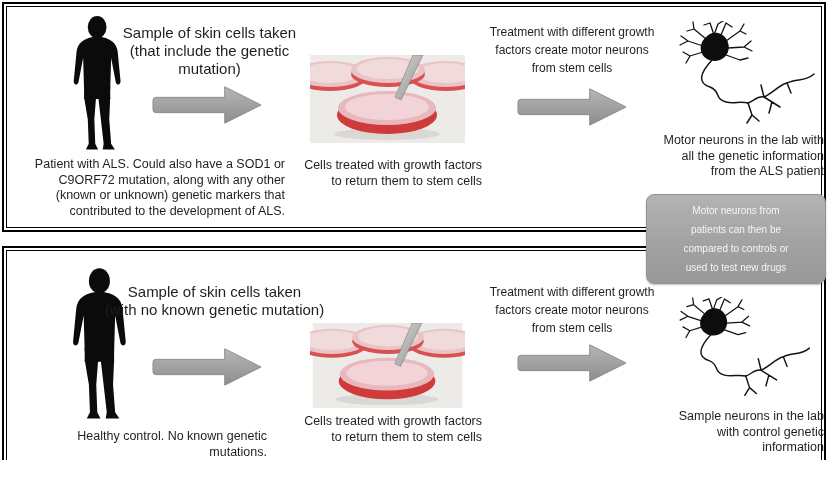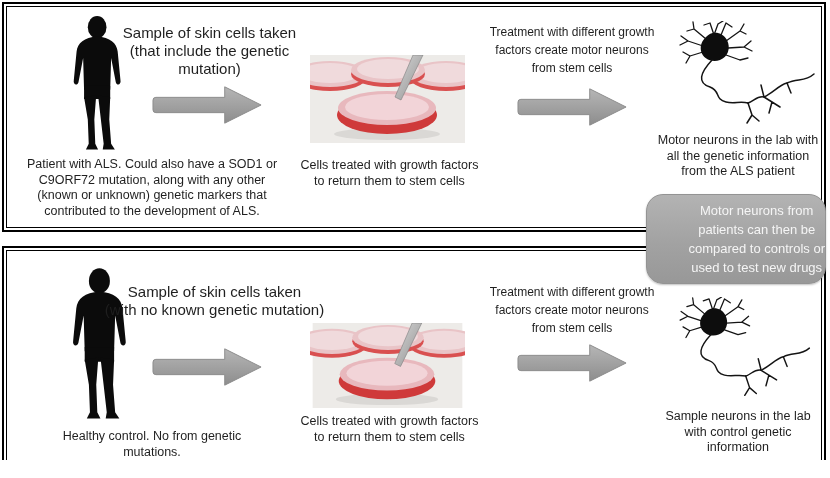--- a/index.html
+++ b/index.html
@@ -9,29 +9,29 @@
   }
   .panel{
     position:absolute;left:2px;width:820px;border:2px solid #000;background:#fff;
   }
   #panel-als{top:2px;height:226px;}
   #panel-control{top:246px;height:226px;}
   .panel-inner{position:absolute;inset:2px;border:1px solid #000;}
   .abs{position:absolute;}
   .t{white-space:pre-line;text-align:center;}
   .title{font-size:15px;line-height:18px;font-weight:400;}
-  .cap{font-size:12.5px;line-height:15.5px;}
+  .cap{font-size:12.5px;line-height:15.5px;text-align:right;}
   .treatment{font-size:12px;line-height:18px;}
   
   #note-box{
     position:absolute;left:646px;top:194px;width:180px;height:90px;z-index:10;
     background:linear-gradient(180deg,#b3b3b3 0%,#a2a2a2 55%,#989898 100%);
-    border:1px solid #939393;border-radius:17px;box-sizing:border-box;
-    display:flex;align-items:center;justify-content:flex-end;
-    color:#f5f5f5;font-size:13px;line-height:19px;
+    border:1px solid #939393;border-radius:8px;box-sizing:border-box;
+    display:flex;align-items:center;justify-content:center;
+    color:#f5f5f5;font-size:10px;line-height:19px;
     box-shadow:0 1px 2px rgba(0,0,0,.25);
   }
   svg{display:block;}
 </style>
 </head>
 <body>
 
 <svg width="0" height="0" style="position:absolute" aria-hidden="true">
   <defs>
     <linearGradient id="arrowGrad" x1="0" y1="0" x2="0" y2="1">
@@ -83,21 +83,21 @@
         <ellipse cx="77" cy="79" rx="53" ry="6" fill="rgba(0,0,0,0.08)"></ellipse>
         <ellipse cx="77" cy="60" rx="50" ry="19" fill="#cf3a3a"></ellipse>
         <ellipse cx="77" cy="53" rx="49" ry="17" fill="#e8b8bd"></ellipse>
         <ellipse cx="77" cy="52" rx="42" ry="13" fill="#f2d4d8"></ellipse>
         <path d="M103 0 L113 0 L91 45 L85 42 Z" fill="url(#pipGrad)" stroke="#7d7d7d" stroke-width="0.6"></path>
       </svg>
 
       <div class="abs t cap" style="left:290px;top:151px;width:185px">Cells treated with growth factors
 to return them to stem cells</div>
 
-      <div class="abs t cap" style="left:6px;top:150px;width:278px">Patient with ALS. Could also have a SOD1 or
+      <div class="abs t cap" style="left:0;top:150px;width:278px">Patient with ALS. Could also have a SOD1 or
 C9ORF72 mutation, along with any other
 (known or unknown) genetic markers that
 contributed to the development of ALS.</div>
 
       <div class="abs t treatment" style="left:455px;top:16px;width:220px">Treatment with different growth
 factors create motor neurons
 from stem cells</div>
 
       <svg class="abs" style="left:508px;top:78px" width="115" height="44" viewBox="0 0 120 46">
         <path d="M6 15 H78 V4 L116 23 L78 42 V31 H6 Q3 31 3 28 V18 Q3 15 6 15 Z" fill="url(#arrowGrad)" stroke="#8a8a8a" stroke-width="1" stroke-linejoin="round"></path>
@@ -166,21 +166,21 @@
         <ellipse cx="77" cy="79" rx="53" ry="6" fill="rgba(0,0,0,0.08)"></ellipse>
         <ellipse cx="77" cy="60" rx="50" ry="19" fill="#cf3a3a"></ellipse>
         <ellipse cx="77" cy="53" rx="49" ry="17" fill="#e8b8bd"></ellipse>
         <ellipse cx="77" cy="52" rx="42" ry="13" fill="#f2d4d8"></ellipse>
         <path d="M103 0 L113 0 L91 45 L85 42 Z" fill="url(#pipGrad)" stroke="#7d7d7d" stroke-width="0.6"></path>
       </svg>
 
       <div class="abs t cap" style="left:290px;top:163px;width:185px">Cells treated with growth factors
 to return them to stem cells</div>
 
-      <div class="abs t cap" style="left:30px;top:178px;width:230px">Healthy control. No from genetic
+      <div class="abs t cap" style="left:30px;top:178px;width:230px">Healthy control. No known genetic
 mutations.</div>
 
       <div class="abs t treatment" style="left:455px;top:32px;width:220px">Treatment with different growth
 factors create motor neurons
 from stem cells</div>
 
       <svg class="abs" style="left:508px;top:90px" width="115" height="44" viewBox="0 0 120 46">
         <path d="M6 15 H78 V4 L116 23 L78 42 V31 H6 Q3 31 3 28 V18 Q3 15 6 15 Z" fill="url(#arrowGrad)" stroke="#8a8a8a" stroke-width="1" stroke-linejoin="round"></path>
       </svg>
 

